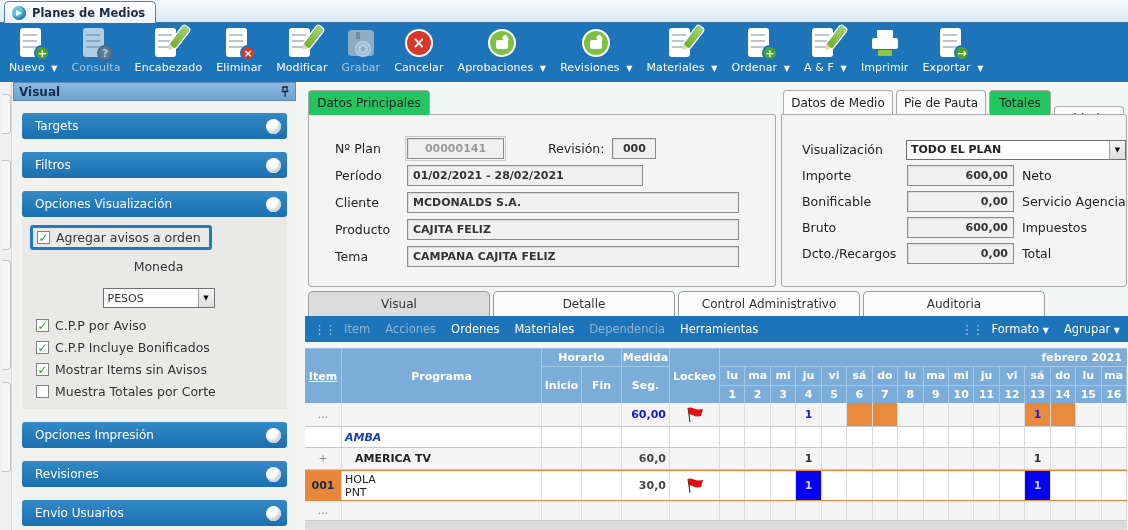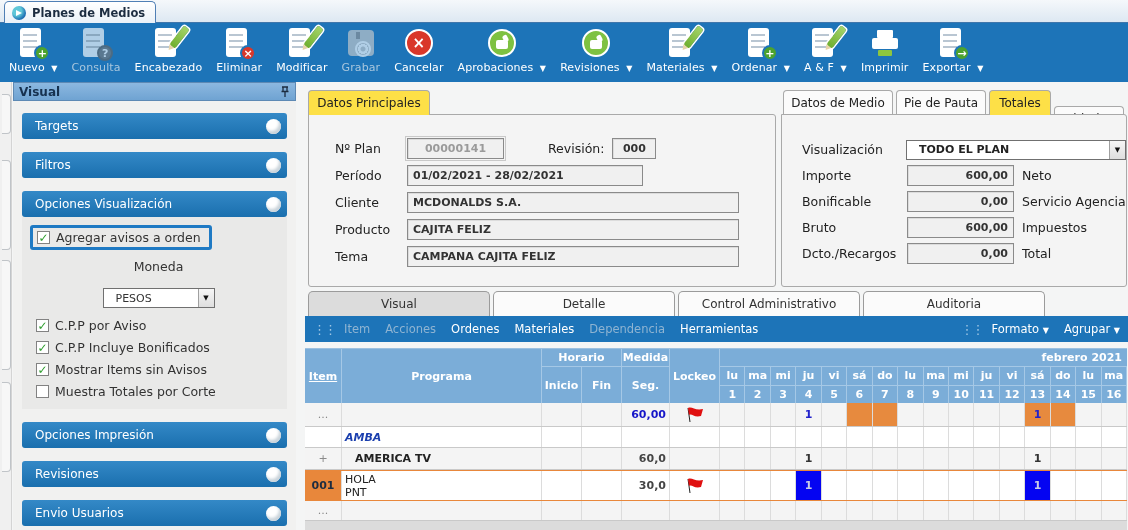--- a/index.html
+++ b/index.html
@@ -80,26 +80,26 @@
   .sb-circle { width:15px; height:15px; border-radius:50%; background:#fff;
                box-shadow:inset -2px -3px 3px #c9d3da; }
   .sb-content { background:#e9e9e8; padding:8px 6px 10px 8px; font-size:12.5px; color:#333; }
   .hl-box { display:inline-flex; align-items:center; gap:6px; border:3px solid #1f7ac4; border-radius:3px;
             padding:2px 8px 2px 4px; margin-bottom:5px; background:#e9e9e8; }
   .cb { width:13px; height:13px; background:#fff; border:1px solid #828282; display:inline-flex;
         align-items:center; justify-content:center; font-size:12px; font-weight:bold; color:#2e9e2e; flex:0 0 13px; }
   .cb-row { display:flex; align-items:center; gap:6px; margin:7px 0 0 6px; }
   .moneda-row { display:flex; align-items:center; gap:14px; margin:4px 0 10px 6px;flex-direction:column; }
   .combo { display:flex; align-items:center; justify-content:space-between; background:#fff;
-           border:1px solid #707070; height:20px; font-size:11px; padding-left:12px; }
+           border:1px solid #707070; height:20px; font-size:11px; padding-left:4px; }
   .combo .carrow { width:16px; height:100%; display:flex; align-items:center; justify-content:center;
            font-size:7px; color:#111; border-left:1px solid #a0a0a0; background:linear-gradient(#f6f6f6,#dedede); }
 
   
-  .fold-tab { position:absolute; height:25px; background:#fde047; border:1px solid #a9a9a9; border-bottom:none;
+  .fold-tab { position:absolute; height:25px; background:#22c55e; border:1px solid #a9a9a9; border-bottom:none;
               border-radius:4px 4px 0 0; display:flex; align-items:center; justify-content:center;
               font-size:12px; color:#222; z-index:3; }
   .panel { position:absolute; background:#f4f4f4; border:1px solid #a9a9a9; border-radius:0 3px 3px 3px; z-index:2; }
   .f-row { display:flex; align-items:center; margin:0 0 5px 26px; height:22px; }
   .f-lbl { font-size:12.5px; color:#222; }
   .f-input { background:#f0f0f0; border:1px solid #8a8a8a; box-shadow:inset 1px 1px 0 #dcdcdc;
              height:21px; font-size:11px; font-weight:bold; color:#333; display:flex; align-items:center; padding:0 5px; }
   .t-row { display:flex; align-items:center; margin:0 0 5px 20px; height:21px; font-size:12.5px; }
   .t-lbl { width:105px; }
   .t-val { width:107px; justify-content:flex-end; }

